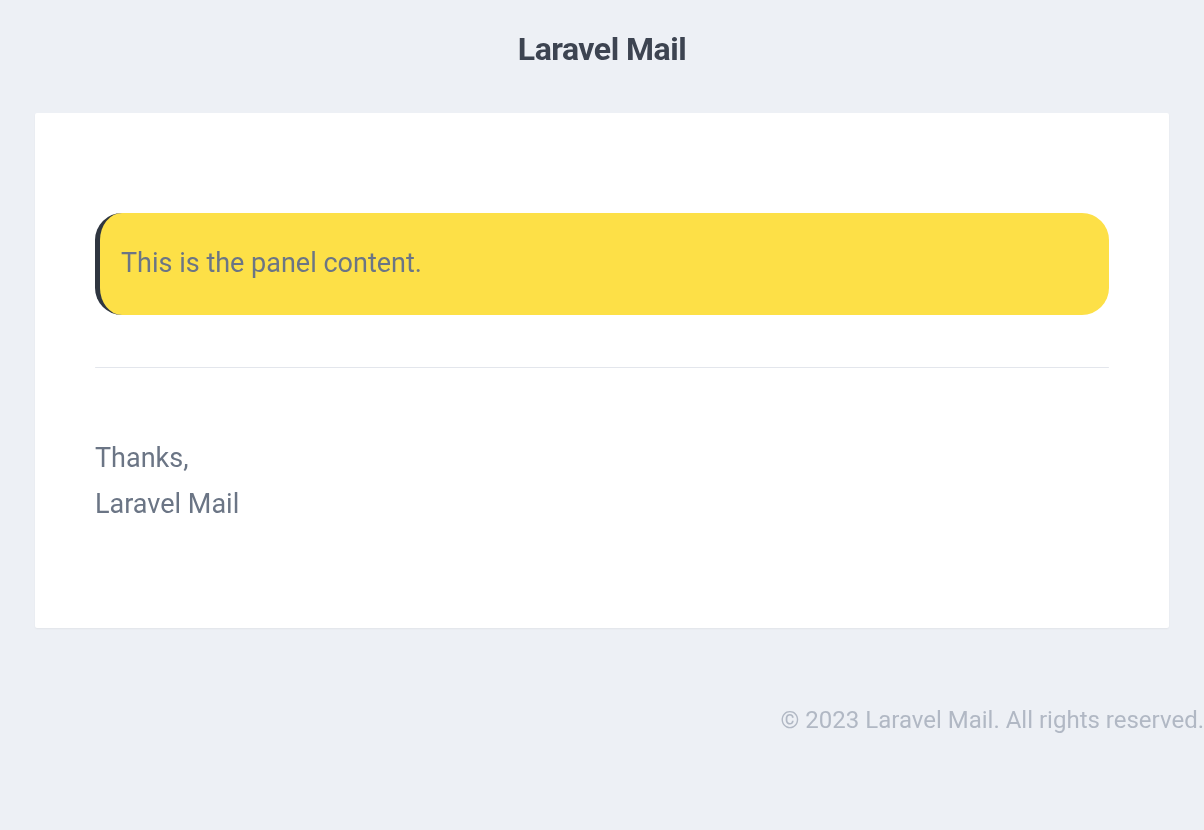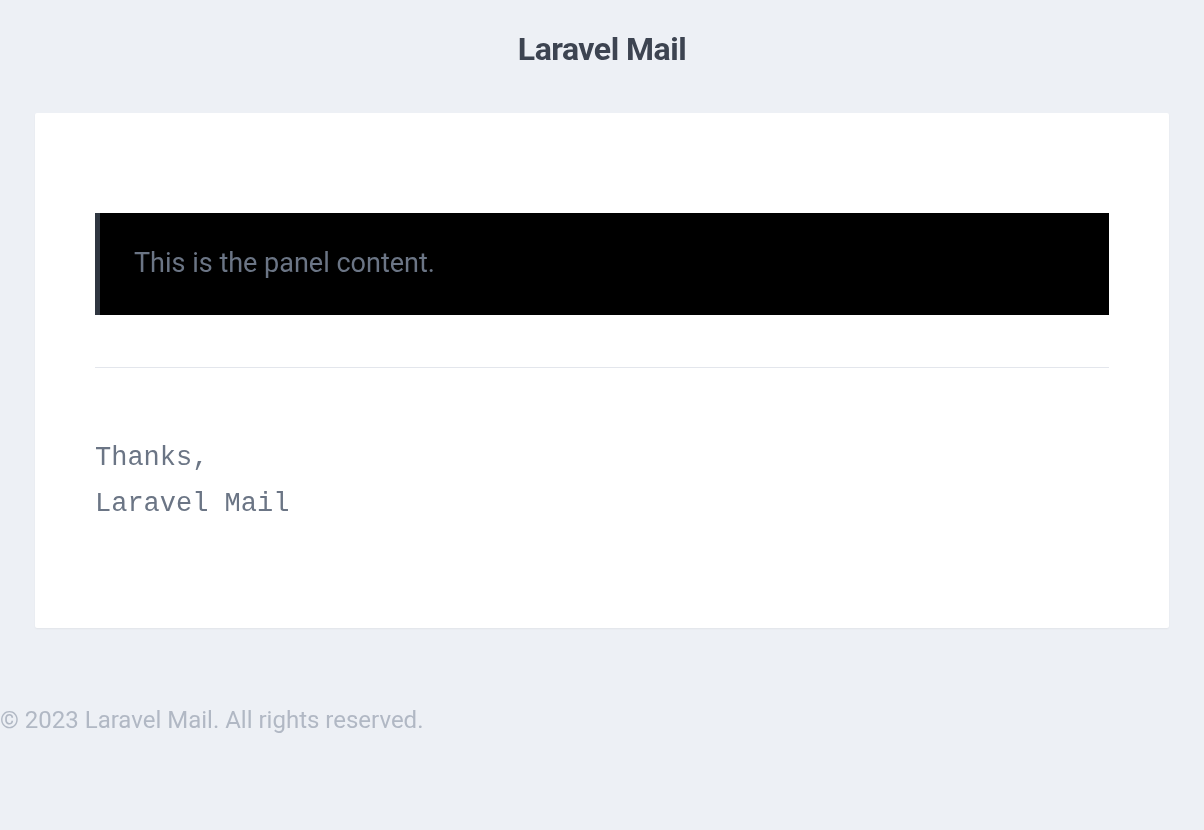--- a/index.html
+++ b/index.html
@@ -1,18 +1,19 @@
 <!DOCTYPE html>
 <html><head>
   <meta charset="utf-8">
   <style>
     * {
       margin: 0;
       padding: 0;
       box-sizing: border-box;
+      border-radius: 27px;
     }
     
     body {
       background-color: #edf0f5;
       font-family: -apple-system, BlinkMacSystemFont, "Segoe UI", Roboto, "Helvetica Neue", Arial, sans-serif;
       color: #3d4451;
       width: 1204px;
       height: 830px;
     }
     
@@ -30,23 +31,23 @@
     
     .body-container {
       background-color: #ffffff;
       margin: 0 35px;
       padding: 100px 60px 100px 60px;
       box-shadow: 0 1px 2px rgba(0, 0, 0, 0.05);
       border-radius: 2px;
     }
     
     .panel {
-      background-color: #000000;
+      background-color: #fde047;
       border-left: 5px solid #2f3640;
-      padding: 32px 34px;
+      padding: 32px 21px;
     }
     
     .panel-text {
       font-size: 27px;
       color: #6b7585;
       line-height: 1.4;
     }
     
     .divider {
       border: none;
@@ -59,25 +60,24 @@
       font-size: 27px;
       color: #6b7585;
       line-height: 1.4;
       margin-bottom: 38px;
     }
     
     .signoff {
       font-size: 27px;
       color: #6b7585;
       line-height: 1.7;
-      font-family: Liberation Mono, monospace;
     }
     
     .footer {
-      text-align: left;
+      text-align: right;
       padding-top: 78px;
     }
     
     .footer-text {
       font-size: 24px;
       color: #b1b8c4;
     }
   </style>
 </head>
 <body>

